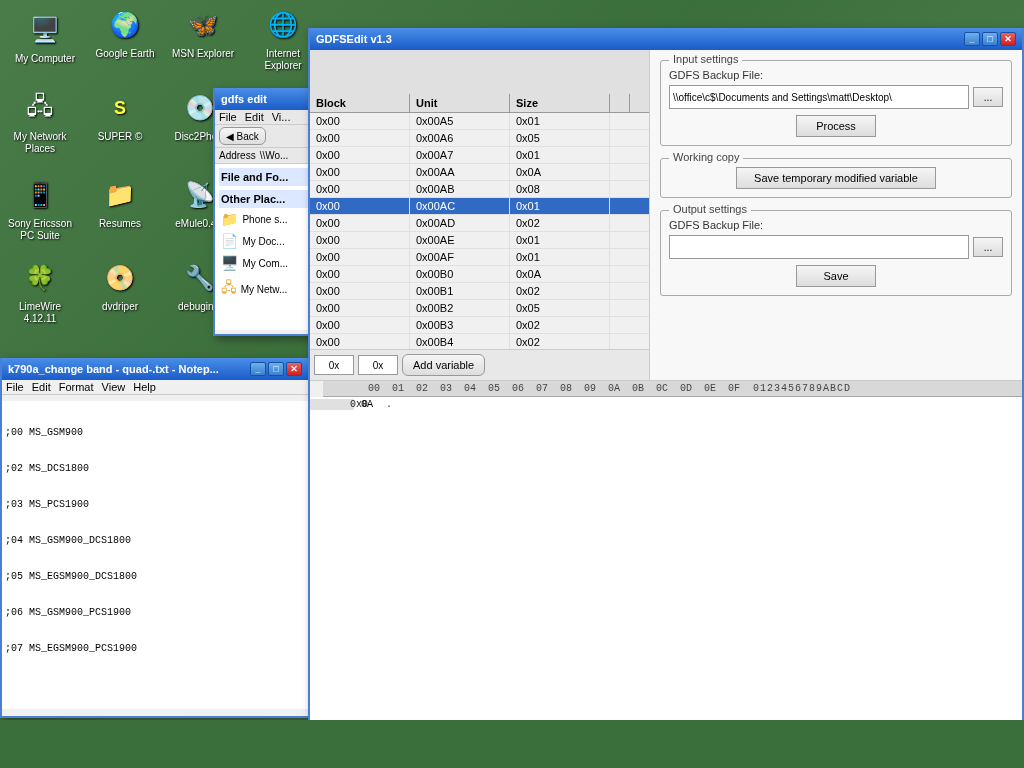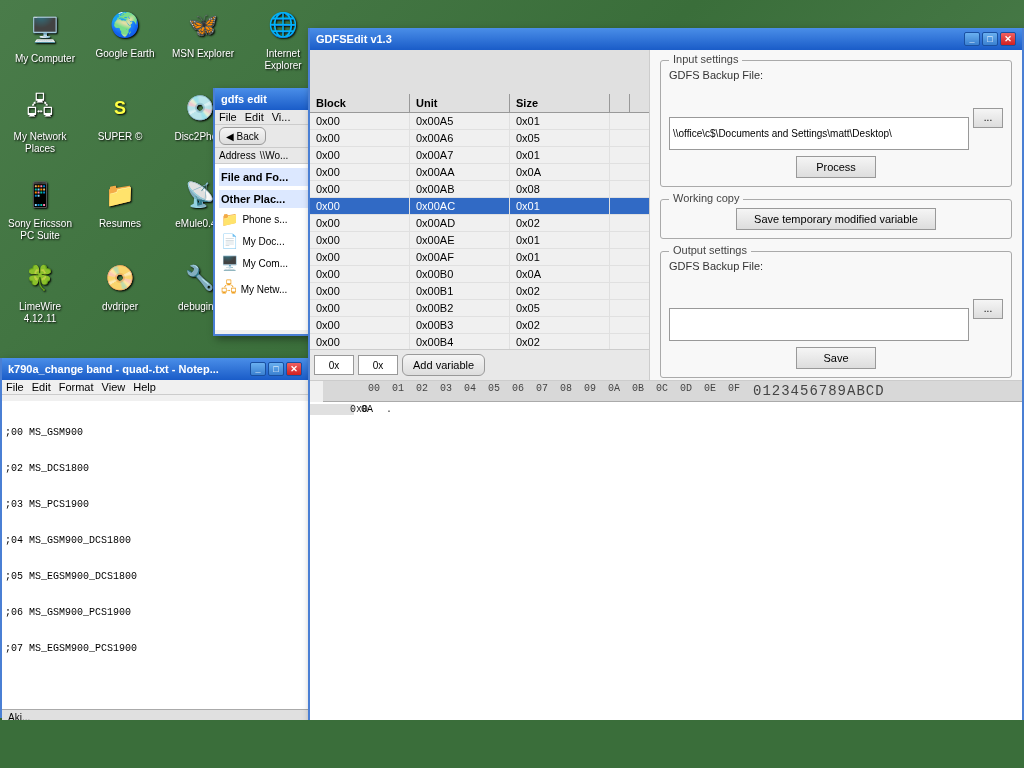--- a/index.html
+++ b/index.html
@@ -273,26 +273,25 @@
       color: #333;
     }
     .settings-row {
       display: flex;
       align-items: center;
       gap: 4px;
       margin-bottom: 6px;
     }
     .path-input {
       flex: 1;
-      height: 33px;
+      height: 24px;
       border: 1px solid #999;
       font-size: 10px;
       padding: 1px 3px;
       background: white;
-      margin-top: 32px;
     }
     .browse-btn {
       width: 30px;
       height: 20px;
       background: linear-gradient(to bottom, #f5f5f5, #ddd);
       border: 1px solid #999;
       font-size: 10px;
       cursor: pointer;
     }
     .process-btn {
@@ -342,21 +341,21 @@
       gap: 2px;
       color: #444;
     }
     .hex-header .hex-col {
       width: 22px;
       text-align: center;
     }
     .hex-header .ascii-header {
       margin-left: 8px;
       color: #444;
-      font-size: 14px;
+      font-size: 10px;
       letter-spacing: 1px;
     }
     .hex-row-container {
       display: flex;
       font-size: 10px;
       font-family: 'Courier New', monospace;
       padding: 2px 0;
     }
     .hex-row-container .row-offset {
       width: 40px;
@@ -518,21 +517,20 @@
       
       
       
       
       
       
       
       
       
     </div>
-    <div style="background:#e0e0e0;padding:2px 6px;font-size:10px;border-top:1px solid #aaa;">Aki...</div>
   </div>
 
   <div class="window gdfs-window">
     <div class="window-titlebar">
       <span>GDFSEdit v1.3</span>
       <div class="window-controls">
         <div class="win-btn">_</div>
         <div class="win-btn">□</div>
         <div class="win-btn close">✕</div>
       </div>

